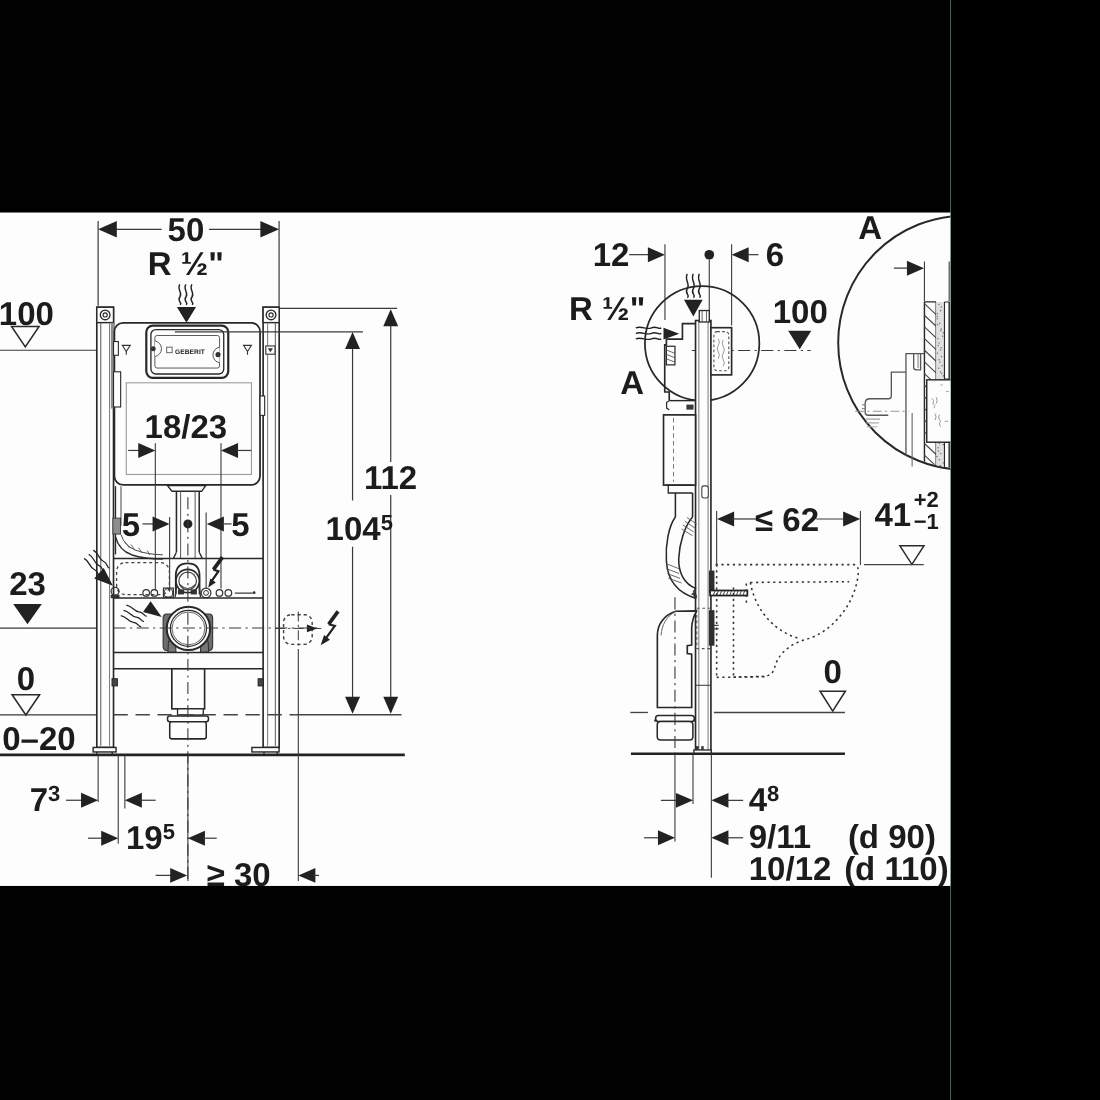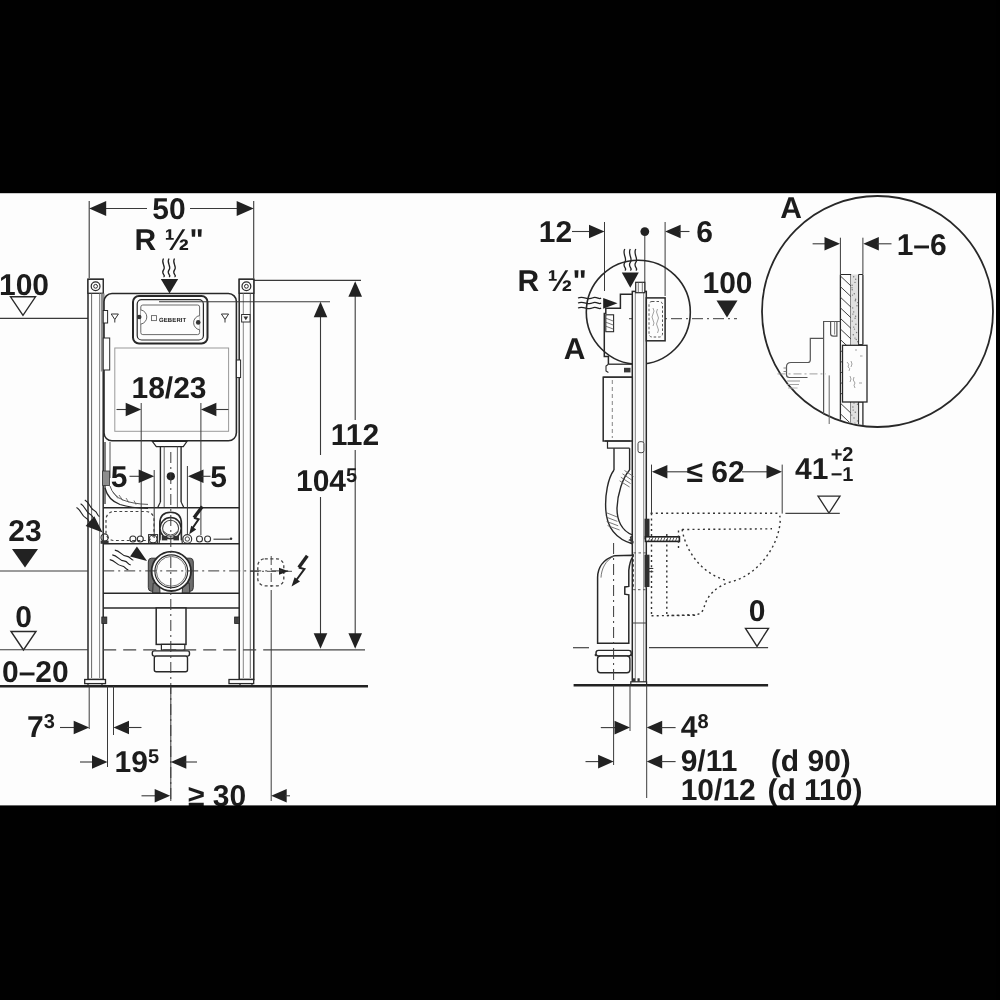--- a/index.html
+++ b/index.html
@@ -1,16 +1,16 @@
 <!DOCTYPE html>
 <html><head>
 <meta charset="utf-8">
 <style>
 html,body{margin:0;padding:0;background:#000;}
-.page{width:996px;height:1000px;position:relative;background:#86efac;overflow:hidden;}
+.page{width:864px;height:1000px;position:relative;background:#86efac;overflow:hidden;}
 text{font-family:"Liberation Sans",sans-serif;font-weight:bold;fill:#1c1c1c;text-rendering:geometricPrecision;-webkit-font-smoothing:antialiased;}
 </style>
 </head>
 <body>
 <div class="page">
 <svg width="1000" height="1000" viewBox="0 0 1000 1000">
 
 <rect x="0" y="0" width="1000" height="1000" fill="#fdfdfd"></rect>
 
 <g>

